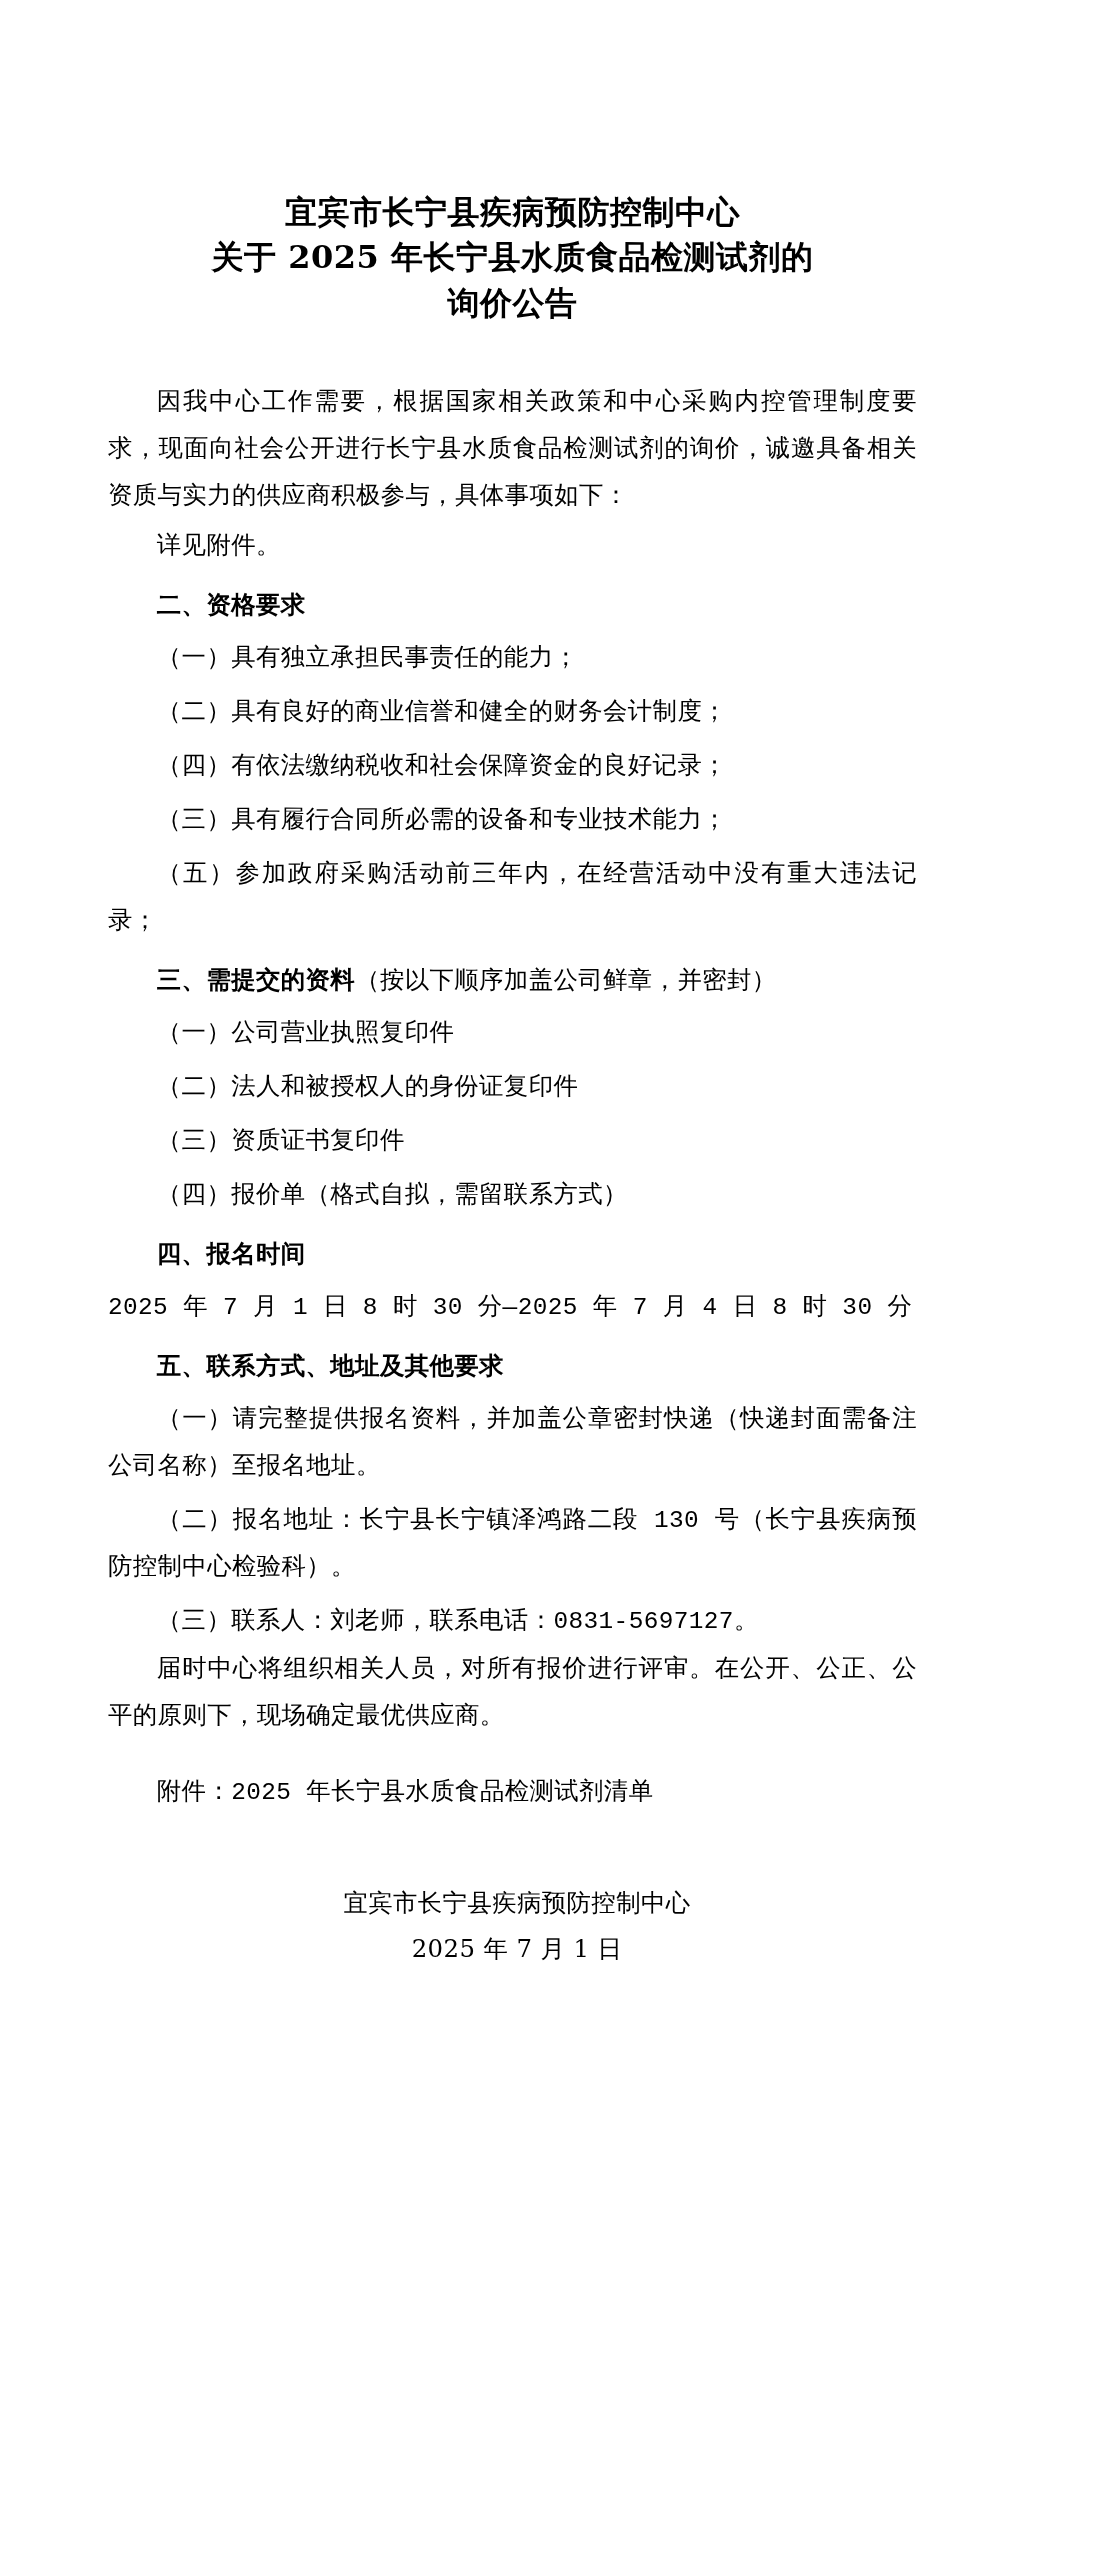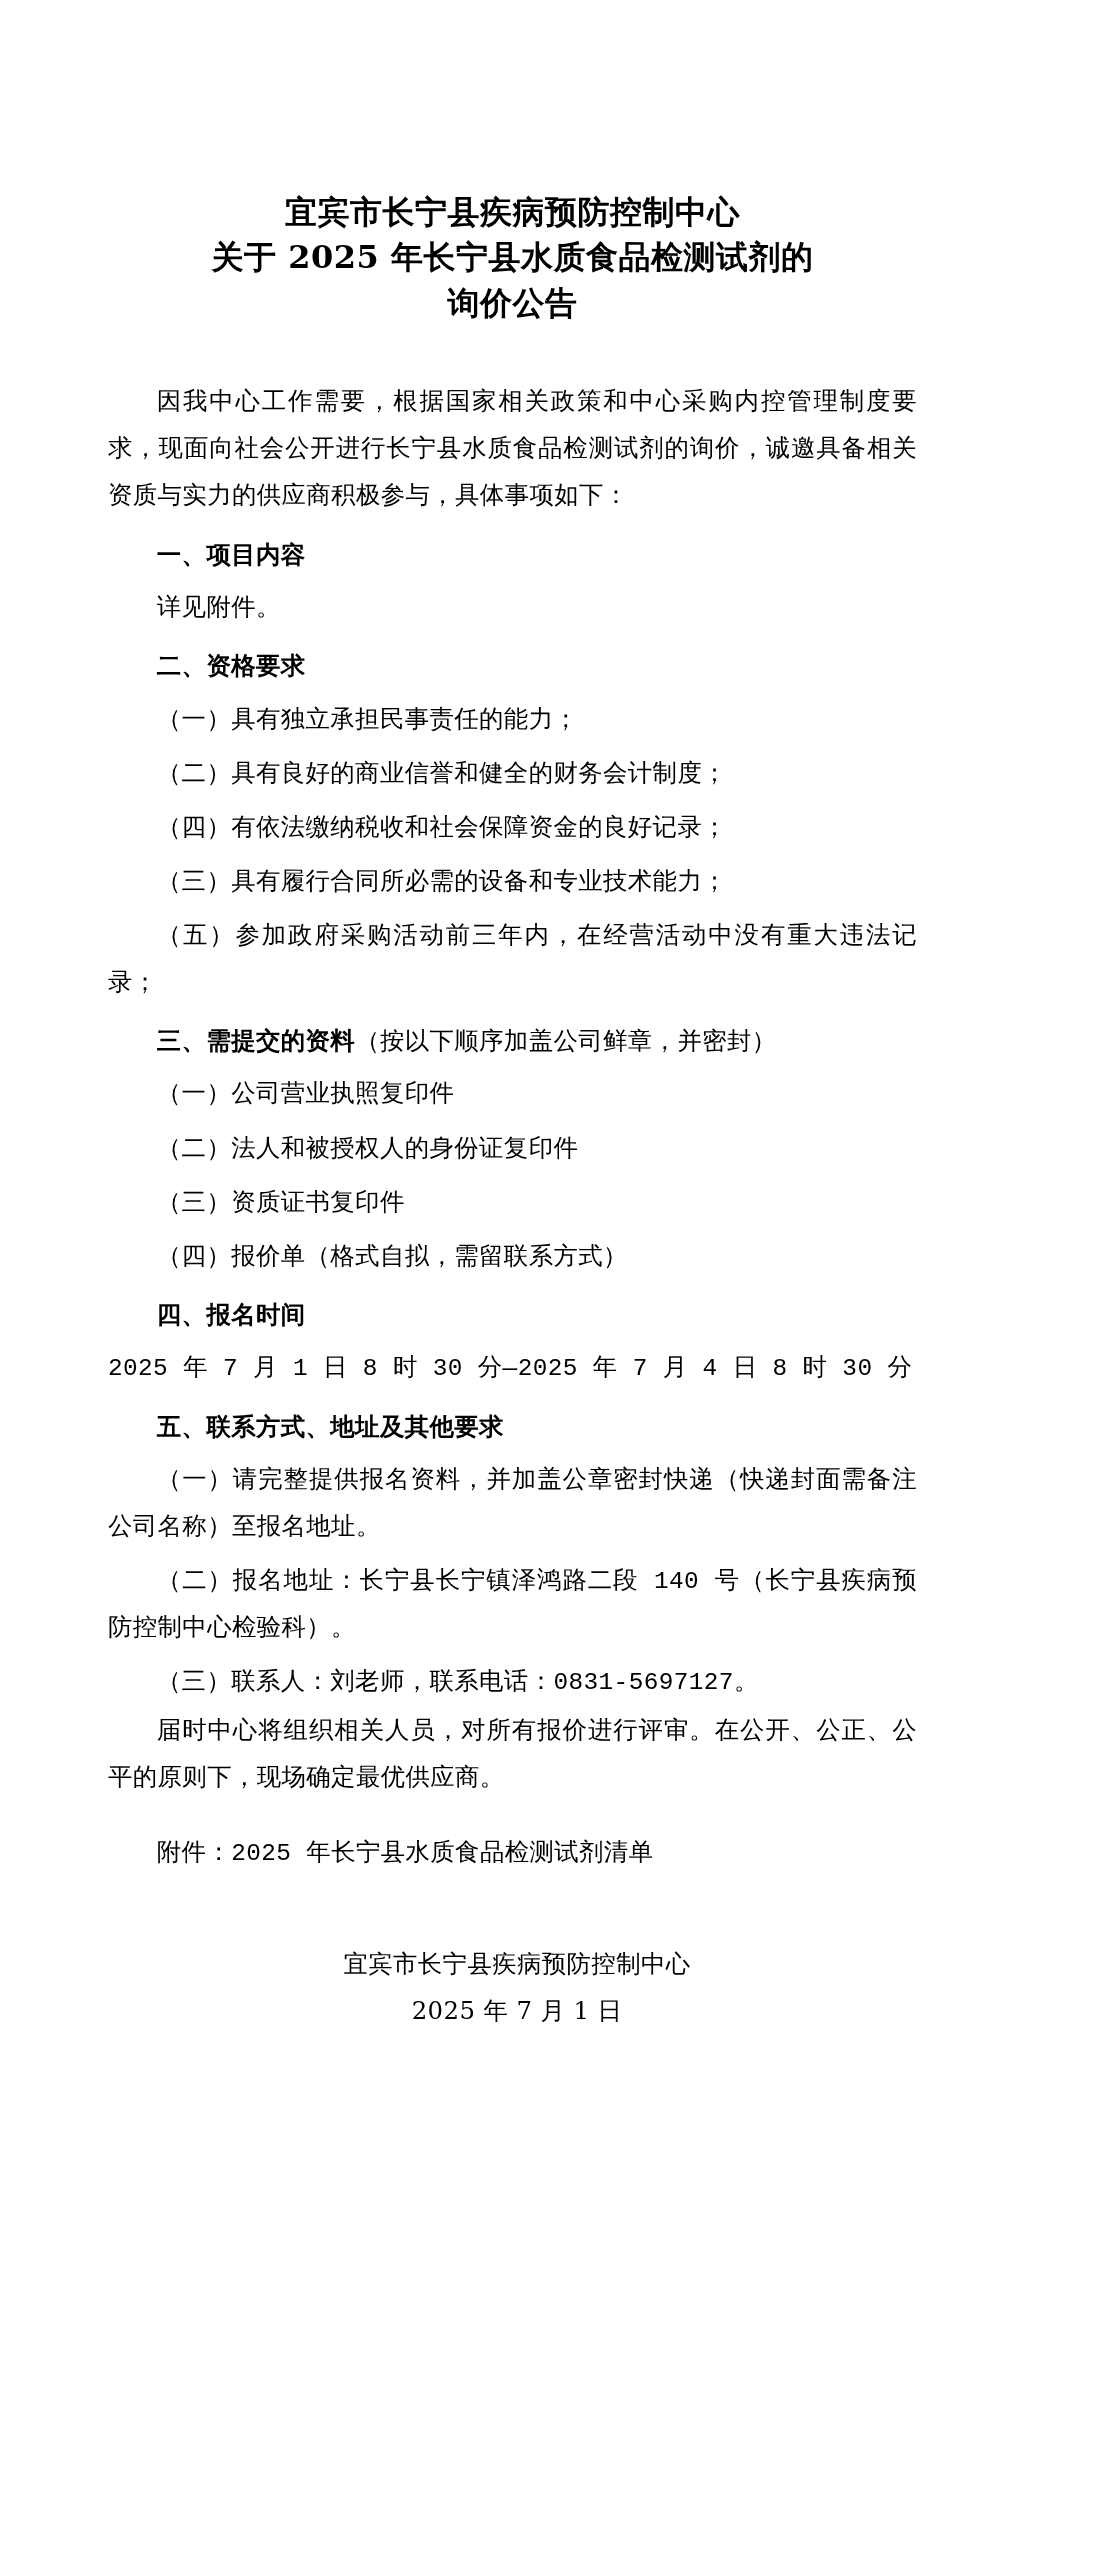--- a/index.html
+++ b/index.html
@@ -102,23 +102,20 @@
   <h1 class="doc-title">
     <span class="tline">宜宾市长宁县疾病预防控制中心</span>
     <span class="tline">关于 2025 年长宁县水质食品检测试剂的</span>
     <span class="tline">询价公告</span>
   </h1>
 
   <div class="body-text">
 
     <p class="indent2">因我中心工作需要，根据国家相关政策和中心采购内控管理制度要求，现面向社会公开进行长宁县水质食品检测试剂的询价，诚邀具备相关资质与实力的供应商积极参与，具体事项如下：</p>
 
-    <p class="heading">
-      <span>一、项目内容</span>
-    </p>
     <p class="item">详见附件。</p>
 
     <p class="heading">
       <span>二、资格要求</span>
     </p>
     <p class="item">（一）具有独立承担民事责任的能力；</p>
     <p class="item">（二）具有良好的商业信誉和健全的财务会计制度；</p>
     <p class="item">（四）有依法缴纳税收和社会保障资金的良好记录；</p>
     <p class="item">（三）具有履行合同所必需的设备和专业技术能力；</p>
     <p class="item">（五）参加政府采购活动前三年内，在经营活动中没有重大违法记录；</p>
@@ -133,21 +130,21 @@
 
     <p class="heading">
       <span>四、报名时间</span>
     </p>
     <p class="noindent">2025 年 7 月 1 日 8 时 30 分—2025 年 7 月 4 日 8 时 30 分</p>
 
     <p class="heading">
       <span>五、联系方式、地址及其他要求</span>
     </p>
     <p class="flow">（一）请完整提供报名资料，并加盖公章密封快递（快递封面需备注公司名称）至报名地址。</p>
-    <p class="flow">（二）报名地址：长宁县长宁镇泽鸿路二段 140 号（长宁县疾病预防控制中心检验科）。</p>
+    <p class="flow">（二）报名地址：长宁县长宁镇泽鸿路二段 130 号（长宁县疾病预防控制中心检验科）。</p>
     <p class="item-tight">（三）联系人：刘老师，联系电话：0831-5697127。</p>
     <p class="flow">届时中心将组织相关人员，对所有报价进行评审。在公开、公正、公平的原则下，现场确定最优供应商。</p>
 
     <p class="attachment">附件：2025 年长宁县水质食品检测试剂清单</p>
 
     <div class="signature">
       <span class="sig-line sig-org">宜宾市长宁县疾病预防控制中心</span>
       <span class="sig-line sig-date">2025 年 7 月 1 日</span>
     </div>
 

